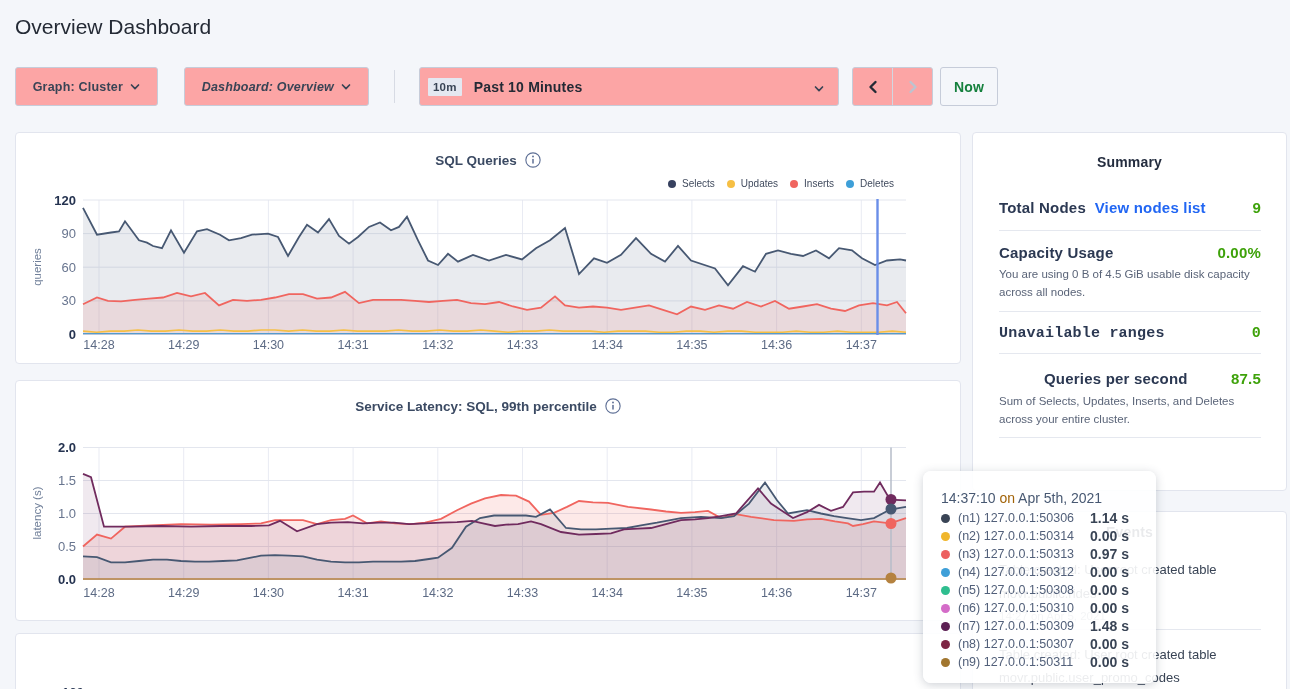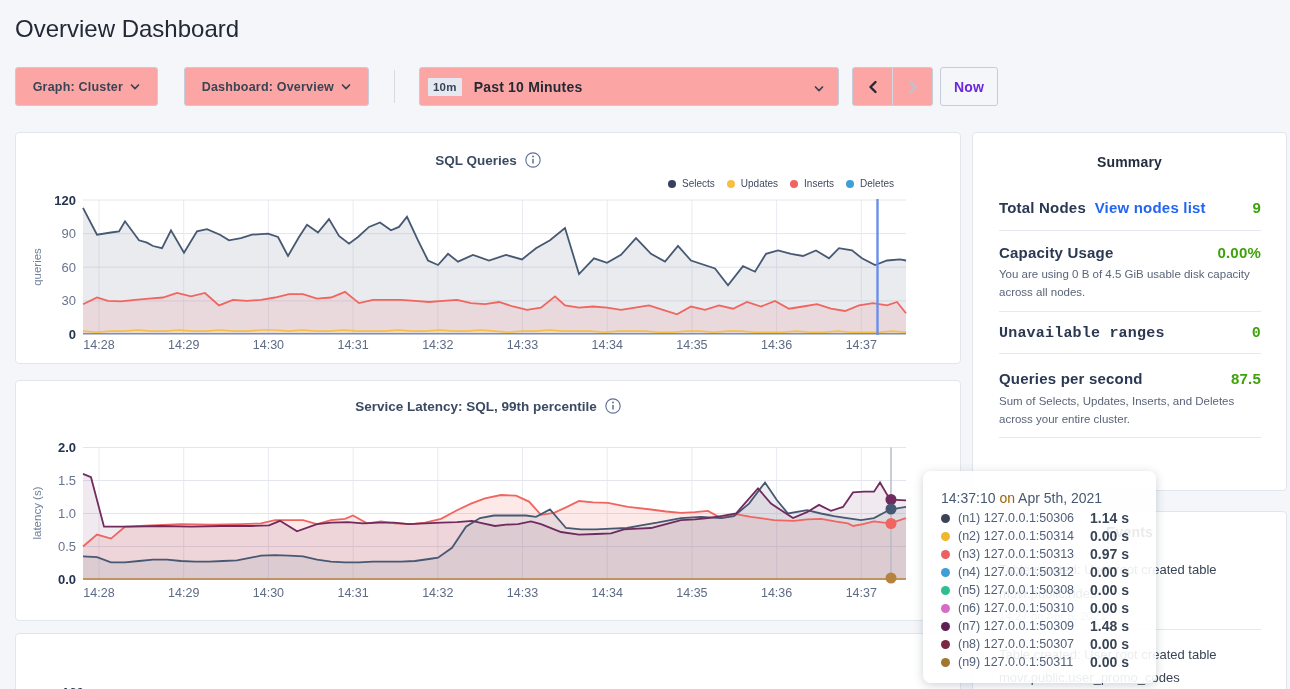--- a/index.html
+++ b/index.html
@@ -16,26 +16,26 @@
 .green { color:#3ea20a; }
 .sub { position:absolute; left:26px; right:25px; font-size:11.5px; color:#5a6478; line-height:18px; }
 .trow { display:flex; align-items:center; height:18px; margin-left:18px; }
 .tdot { width:9px; height:9px; border-radius:50%; flex:0 0 9px; }
 .tlabel { margin-left:8px; font-size:12.5px; color:#52607a; width:121px; white-space:nowrap; }
 .tval { font-size:14px; font-weight:bold; color:#394455; margin-left:11px; }
 .leg { display:flex; align-items:center; font-size:10px; color:#414b5e; }
 .ldot { width:8px; height:8px; border-radius:50%; margin-right:6px; flex:0 0 8px; }
 </style></head>
 <body>
-<div class="abs" style="left:15px;top:15px;font-size:24px;color:#242a35;">Overview Dashboard</div>
+<div class="abs" style="left:15px;top:15px;font-size:21px;color:#242a35;">Overview Dashboard</div>
 
 <div class="btn" style="left:15px;top:67px;width:143px;height:39px;">Graph:&nbsp;Cluster&nbsp;&nbsp;<svg width="10" height="10" viewBox="0 0 10 10" style="vertical-align:-1px">
       <path d="M1.5 3 L5 6.6 L8.5 3" fill="none" stroke="#394455" stroke-width="1.7" stroke-linecap="round" stroke-linejoin="round"></path>
     </svg></div>
-<div class="btn" style="left:184px;top:67px;width:185px;height:39px;">Dashboard:&nbsp;Overview&nbsp;&nbsp;<svg width="10" height="10" viewBox="0 0 10 10" style="vertical-align:-1px">
+<div class="btn" style="left:184px;top:67px;width:185px;height:39px;font-style:italic;">Dashboard:&nbsp;Overview&nbsp;&nbsp;<svg width="10" height="10" viewBox="0 0 10 10" style="vertical-align:-1px">
       <path d="M1.5 3 L5 6.6 L8.5 3" fill="none" stroke="#394455" stroke-width="1.7" stroke-linecap="round" stroke-linejoin="round"></path>
     </svg></div>
 <div class="abs" style="left:394px;top:70px;width:1px;height:33px;background:#d7dbe4;"></div>
 <div class="btn" style="left:419px;top:67px;width:420px;height:39px;justify-content:flex-start;">
   <span style="background:#e4e8f1;border-radius:1px;margin-left:8px;padding:3px 5px;font-size:11.5px;color:#394455;">10m</span>
   <span style="margin-left:12px;font-size:14px;color:#242a35;">Past 10 Minutes</span>
   <span style="position:absolute;right:14px;top:14px;"><svg width="10" height="10" viewBox="0 0 10 10" style="vertical-align:-1px">
         <path d="M1.5 3 L5 6.6 L8.5 3" fill="none" stroke="#394455" stroke-width="1.7" stroke-linecap="round" stroke-linejoin="round"></path>
       </svg></span>
 </div>
@@ -44,21 +44,21 @@
       <svg width="14" height="14" viewBox="0 0 14 14">
         <path d="M9.5 2 L4.5 7 L9.5 12" fill="none" stroke="#242a35" stroke-width="2.4" stroke-linecap="round" stroke-linejoin="round"></path>
       </svg>
     </div>
   <div style="flex:1;display:flex;align-items:center;justify-content:center;height:100%;border-left:1px solid #d2d7e1;">
       <svg width="14" height="14" viewBox="0 0 14 14">
         <path d="M4.5 2 L9.5 7 L4.5 12" fill="none" stroke="#bcc3d0" stroke-width="2.4" stroke-linecap="round" stroke-linejoin="round"></path>
       </svg>
     </div>
 </div>
-<div class="btn" style="left:940px;top:67px;width:58px;height:39px;background:transparent;color:#6d28d9;font-size:14px;">Now</div>
+<div class="btn" style="left:940px;top:67px;width:58px;height:39px;background:transparent;color:#15803d;font-size:14px;">Now</div>
 
 <div class="card" style="left:15px;top:132px;width:946px;height:232px;">
   <div class="charttitle" style="top:19px;">SQL Queries<svg width="16" height="16" viewBox="0 0 17 17" style="vertical-align:-3px;margin-left:8px">
         <circle cx="8.5" cy="8.5" r="7.6" fill="none" stroke="#5f7096" stroke-width="1.2"></circle>
         <rect x="7.7" y="7.3" width="1.6" height="5.2" rx="0.8" fill="#5f7096"></rect>
         <circle cx="8.5" cy="4.8" r="1" fill="#5f7096"></circle>
       </svg></div>
   <div class="abs leg" style="left:652px;top:45px;">
     <span class="ldot" style="background:#37415f;"></span>Selects
     <span class="ldot" style="background:#f6bf44;margin-left:12px;"></span>Updates
@@ -175,21 +175,21 @@
       <span>Capacity Usage</span>
       <span class="green">0.00%</span>
     </div>
   <div class="sub" style="top:132px;">You are using 0 B of 4.5 GiB usable disk capacity across all nodes.</div>
   <div class="divider" style="left:26px;right:25px;top:178px;"></div>
   <div class="srow" style="top:192px;font-family:Liberation Mono, monospace;">
       <span>Unavailable ranges</span>
       <span class="green">0</span>
     </div>
   <div class="divider" style="left:26px;right:25px;top:220px;"></div>
-  <div class="srow" style="top:237px;">
+  <div class="srow" style="top:237px;margin-left:45px;">
       <span>Queries per second</span>
       <span class="green">87.5</span>
     </div>
   <div class="sub" style="top:259px;">Sum of Selects, Updates, Inserts, and Deletes across your entire cluster.</div>
   <div class="divider" style="left:26px;right:25px;top:304px;"></div>
 </div>
 
 <div class="card" style="left:972px;top:511px;width:315px;height:242px;">
   <div class="abs" style="top:12px;width:100%;text-align:center;font-size:14px;font-weight:bold;color:#242d3f;letter-spacing:.2px;">Events</div>
   <div class="abs" style="left:26px;top:46px;width:240px;font-size:13px;color:#394455;line-height:24px;">Table created: User root created table movr.public.rides</div>

